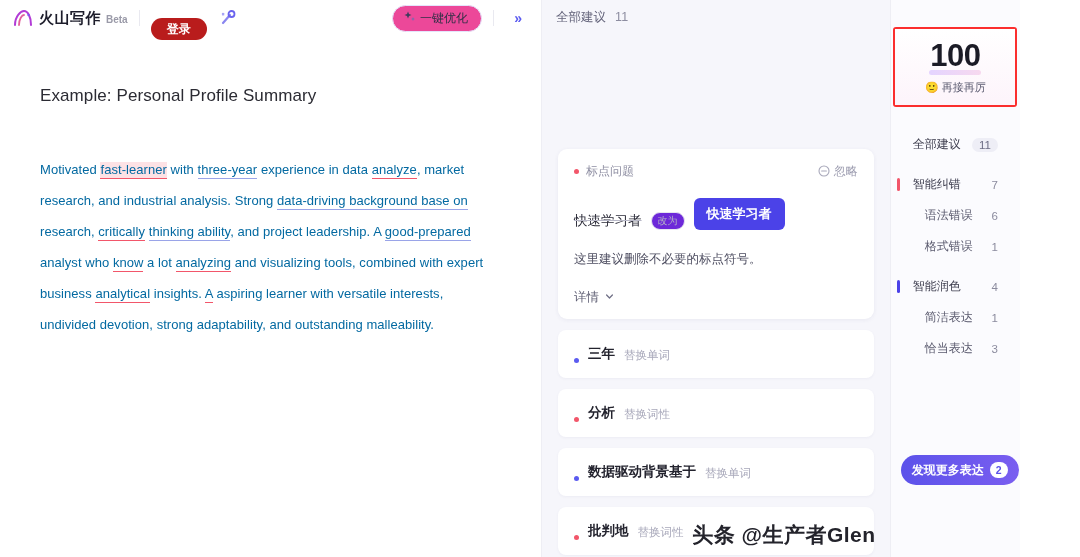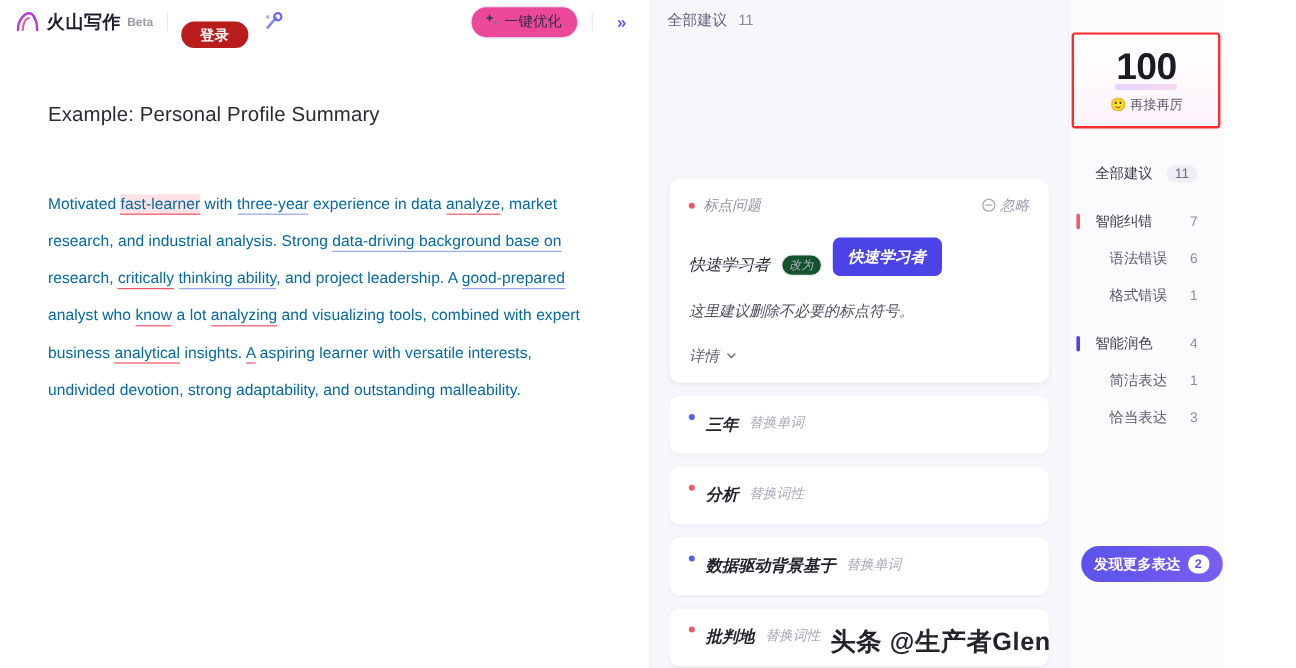--- a/index.html
+++ b/index.html
@@ -104,21 +104,21 @@
   }
   .sug-head {
     height: 34px; flex: 0 0 34px;
     display: flex; align-items: center; gap: 9px;
     padding: 0 0 0 14px;
     font-size: 12.5px; color: #63637a;
   }
   .sug-head-count { color: #8d8da0; font-size: 12.5px; }
   .sug-list {
     flex: 1; padding: 0 16px; position: relative;
-    display: flex; flex-direction: column; font-style: italic;
+    display: flex; flex-direction: column;
   }
 
   .card-main {
     background: #ffffff;
     border-radius: 9px;
     box-shadow: 0 1px 4px rgba(60,60,110,.07);
     margin-top: 115px;
     padding: 14px 16px 13px 16px;
   }
   .card-top {
@@ -139,21 +139,21 @@
     margin-bottom: 20px;
   }
   .old-word {
     font-size: 13.5px; color: #2b2b38;
     text-decoration: line-through;
     text-decoration-color: #b9b9c8;
   }
   .arrow-pill {
     font-size: 10px; color: #b4b4c4;
     border: 1px solid #e6e6ef; border-radius: 9px;
-    padding: 1px 6px; background: #14532d;
+    padding: 1px 6px; background: #6d28d9;
   }
   .new-word {
     background: #4b42e8; color: #fff;
     font-size: 13px; font-weight: 600;
     border-radius: 6px;
     padding: 7px 13px;
     cursor: pointer;
   }
   .card-desc {
     font-size: 12.5px; color: #4d4d60; line-height: 19px;
@@ -163,21 +163,21 @@
     display: flex; align-items: center; gap: 5px;
     font-size: 12.5px; color: #5d5d72; cursor: pointer;
   }
 
   .card-slim {
     background: #ffffff;
     border-radius: 8px;
     box-shadow: 0 1px 3px rgba(60,60,110,.05);
     margin-top: 11px;
     padding: 15px 16px;
-    display: flex; align-items: flex-start; gap: 9px;
+    display: flex; align-items: flex-end; gap: 9px;
     cursor: pointer;
   }
   .slim-word { font-size: 13.5px; color: #23232e; font-weight: 600; }
   .slim-kind { font-size: 11.5px; color: #a8a8ba; }
 
   
   .watermark {
     position: absolute;
     right: 14px; bottom: 8px;
     font-size: 21px; font-weight: 700;

